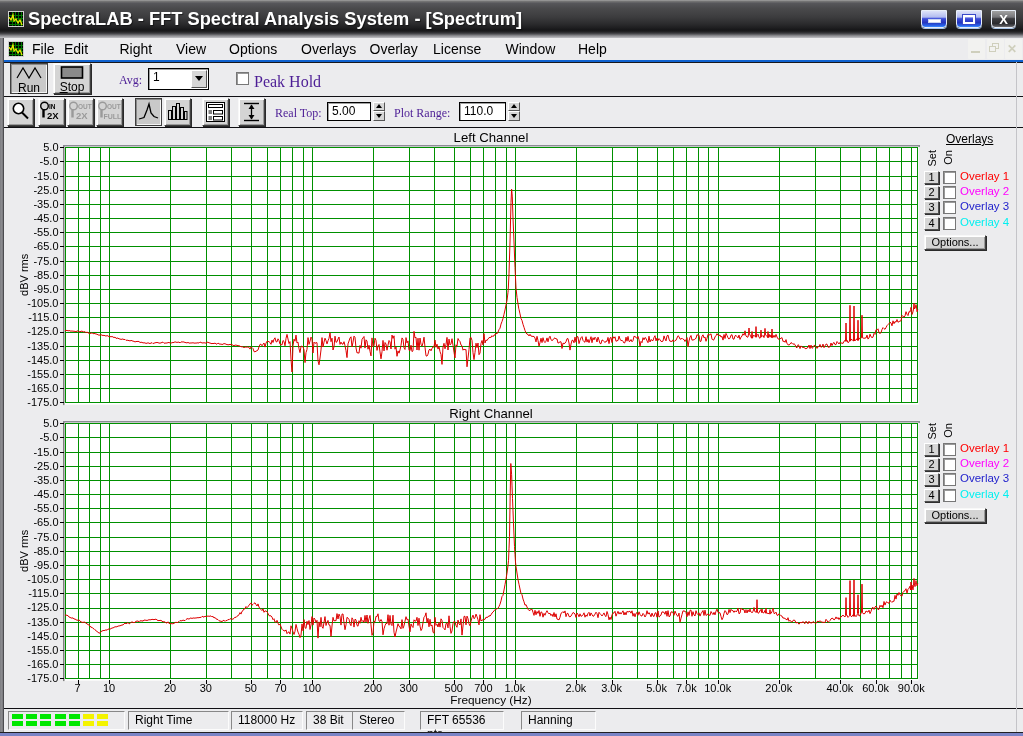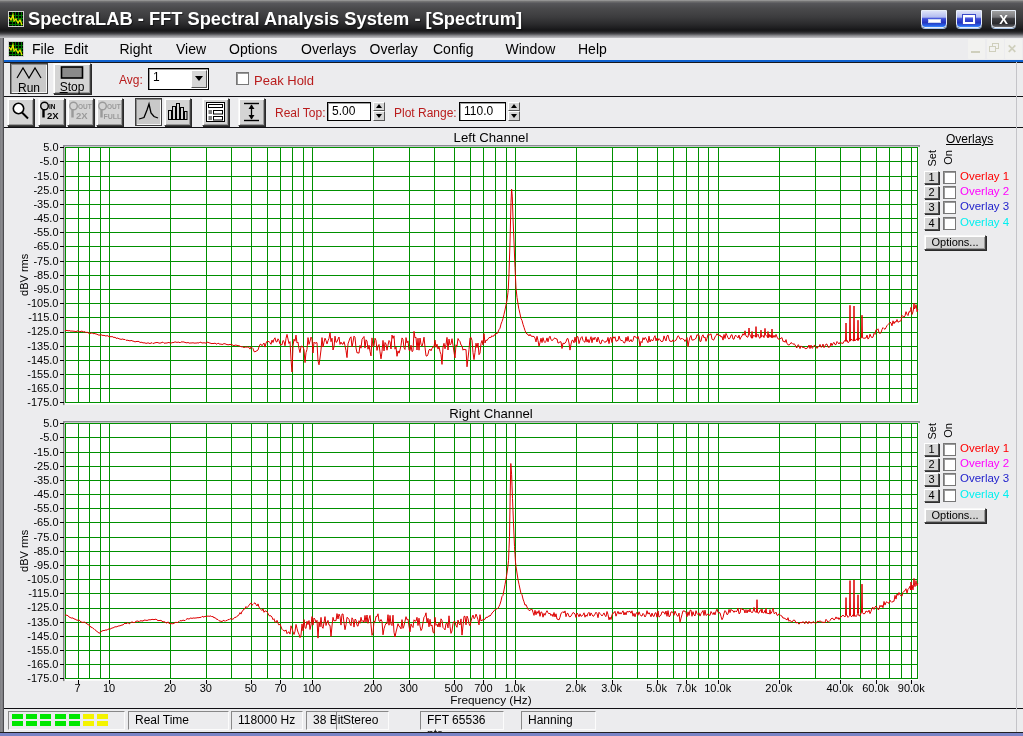--- a/index.html
+++ b/index.html
@@ -25,21 +25,21 @@
 .btn3d { position:absolute; background:#d4d4d4; border:1px solid; border-color:#f8f8f8 #404040 #404040 #f8f8f8; box-shadow:1px 1px 0 #2a2a2a, inset 1px 1px 0 #fff, inset -1px -1px 0 #9a9a9a; text-align:center; color:#000; }
 .btnpr { position:absolute; background:#c9c9c9; border:1px solid #404040; box-shadow:inset 1px 1px 0 #8a8a8a, inset -1px -1px 0 #f4f4f4; text-align:center; color:#000; }
 .tbtn  { width:27px; height:27.5px; display:flex; align-items:center; justify-content:center; }
 #runb { left:10px; top:0.5px; width:38px; height:31px; font-size:12px; }
 #stopb { left:53px; top:0.5px; width:38px; height:31px; font-size:12px; }
 .ebox { position:absolute; background:#fff; border:1px solid #000; box-shadow:inset 1px 1px 0 #a0a0a0; font-size:12px; padding:1px 0 0 4px; }
 .spin { position:absolute; width:12px; height:19px; }
 .spinb { width:12px; height:9.5px; background:#d6d6d6; border:1px solid; border-color:#fff #555 #555 #fff; display:flex; align-items:center; justify-content:center; }
 .tri-up { width:0; height:0; border-left:3px solid transparent; border-right:3px solid transparent; border-bottom:4px solid #000; }
 .tri-dn { width:0; height:0; border-left:3px solid transparent; border-right:3px solid transparent; border-top:4px solid #000; }
-.lbl { position:absolute; font-size:12px; color:#b91c1c; }
+.lbl { position:absolute; font-size:12px; color:#4c1d95;font-family:Liberation Serif, serif; }
 
 .chk { position:absolute; width:13px; height:13px; background:#fff; border:1px solid #777; box-shadow:inset 1px 1px 0 #999; }
 .vtext { position:absolute; font-size:11px; color:#000; writing-mode:vertical-rl; transform:rotate(180deg); }
 .numb { position:absolute; width:15px; height:13px; background:#d6d6d6; border:1px solid; border-color:#fff #505050 #505050 #fff; box-shadow:1px 1px 0 #303030; font-size:11px; text-align:center; line-height:11px; }
 
 #sbar { position:absolute; left:0; top:709px; width:1023px; height:23px; background:#ececee; }
 .spanel { position:absolute; top:2px; height:19px; border:1px solid; border-color:#888 #fcfcfc #fcfcfc #888; font-size:12px; padding:1px 0 0 6px; }
 #meterp { position:absolute; left:8px; top:2px; width:117px; height:19px; border:1px solid; border-color:#888 #fcfcfc #fcfcfc #888; }
 
 #ledge { position:absolute; left:0; top:38px; width:4px; height:694px; background:linear-gradient(to right,#828286 25%,#929296 50%,#6a6a6e 75%,#2e2e32 100%); }
@@ -95,21 +95,21 @@
         </g>
         <path d="M1 6 L3 9 L5 4 L6 10 L8 8 L10 12 L12 9 L14 14" fill="none" stroke="#e8e800" stroke-width="1.3"></path>
       </svg></div>
   <div class="mitem" style="left:32px">File</div>
 <div class="mitem" style="left:64px">Edit</div>
 <div class="mitem" style="left:119.5px">Right</div>
 <div class="mitem" style="left:176px">View</div>
 <div class="mitem" style="left:229px">Options</div>
 <div class="mitem" style="left:301px">Overlays</div>
 <div class="mitem" style="left:369.5px">Overlay</div>
-<div class="mitem" style="left:433px">Config</div>
+<div class="mitem" style="left:433px">License</div>
 <div class="mitem" style="left:505.5px">Window</div>
 <div class="mitem" style="left:578px">Help</div>
   <div class="mdib" style="left:968px">
       <div style="position:absolute;left:3px;top:12px;width:9px;height:2px;background:#cfcfbc"></div>
     </div>
   <div class="mdib" style="left:986.5px">
       <div style="position:absolute;left:5px;top:4px;width:7px;height:6px;border:1.5px solid #cfcfbc"></div>
       <div style="position:absolute;left:2.5px;top:7px;width:7px;height:6px;border:1.5px solid #cfcfbc;background:#f2f2f0"></div>
     </div>
   <div class="mdib" style="left:1005px">
@@ -131,21 +131,21 @@
         </svg></div>
       <div style="line-height:12px;margin-top:-1px"><u>S</u>top</div>
     </div>
   <div class="lbl" style="left:119px;top:10.5px">Avg:</div>
   <div class="ebox" style="left:148px;top:5px;width:61px;height:22px">1
     <div style="position:absolute;right:1px;top:1px;width:16px;height:18px;background:#d6d6d6;border:1px solid;border-color:#fff #555 #555 #fff;display:flex;align-items:center;justify-content:center">
         <div class="tri-dn" style="border-left-width:4px;border-right-width:4px;border-top-width:5px"></div>
       </div>
   </div>
   <div class="chk" style="left:236px;top:9px"></div>
-  <div class="lbl" style="left:254px;top:10px;font-size:13px">Peak Hold</div>
+  <div class="lbl" style="left:254px;top:10px;font-size:16px">Peak Hold</div>
 </div>
 <div class="hline" style="top:95.5px"></div>
 <div id="tb2">
   <div class="btn3d tbtn" style="left:7px;top:1.5px">
       <svg width="21" height="21" viewBox="0 0 21 21">
         <circle cx="8.5" cy="7.5" r="5.2" fill="#fff" stroke="#000" stroke-width="1.6"></circle>
         <line x1="12" y1="11.5" x2="18" y2="17.5" stroke="#000" stroke-width="2"></line>
       </svg>
     </div>
   <div class="btn3d tbtn" style="left:38px;top:1.5px">
@@ -536,23 +536,23 @@
 <div style="position:absolute;left:31px;top:9px;width:11px;height:5px;background:#00e800"></div>
 <div style="position:absolute;left:46px;top:2px;width:11px;height:5px;background:#00e800"></div>
 <div style="position:absolute;left:46px;top:9px;width:11px;height:5px;background:#00e800"></div>
 <div style="position:absolute;left:60px;top:2px;width:11px;height:5px;background:#00e800"></div>
 <div style="position:absolute;left:60px;top:9px;width:11px;height:5px;background:#00e800"></div>
 <div style="position:absolute;left:74px;top:2px;width:11px;height:5px;background:#f4f400"></div>
 <div style="position:absolute;left:74px;top:9px;width:11px;height:5px;background:#f4f400"></div>
 <div style="position:absolute;left:88px;top:2px;width:11px;height:5px;background:#f4f400"></div>
 <div style="position:absolute;left:88px;top:9px;width:11px;height:5px;background:#f4f400"></div>
     </div>
-  <div class="spanel" style="left:128px;width:101px">Real Time</div>
+  <div class="spanel" style="left:128px;width:101px">Right Time</div>
 <div class="spanel" style="left:231px;width:72px">118000 Hz</div>
 <div class="spanel" style="left:306px;width:47px">38 Bit</div>
-<div class="spanel" style="left:336px;width:53px">Stereo</div>
+<div class="spanel" style="left:352px;width:53px">Stereo</div>
 <div class="spanel" style="left:420px;width:84px">FFT 65536 pts</div>
 <div class="spanel" style="left:521px;width:75px">Hanning</div>
 </div>
 <div id="ledge"></div>
 <div id="redge"></div>
 <div id="bedge1"></div>
 <div id="bedge2"></div>
 
 </body></html>

